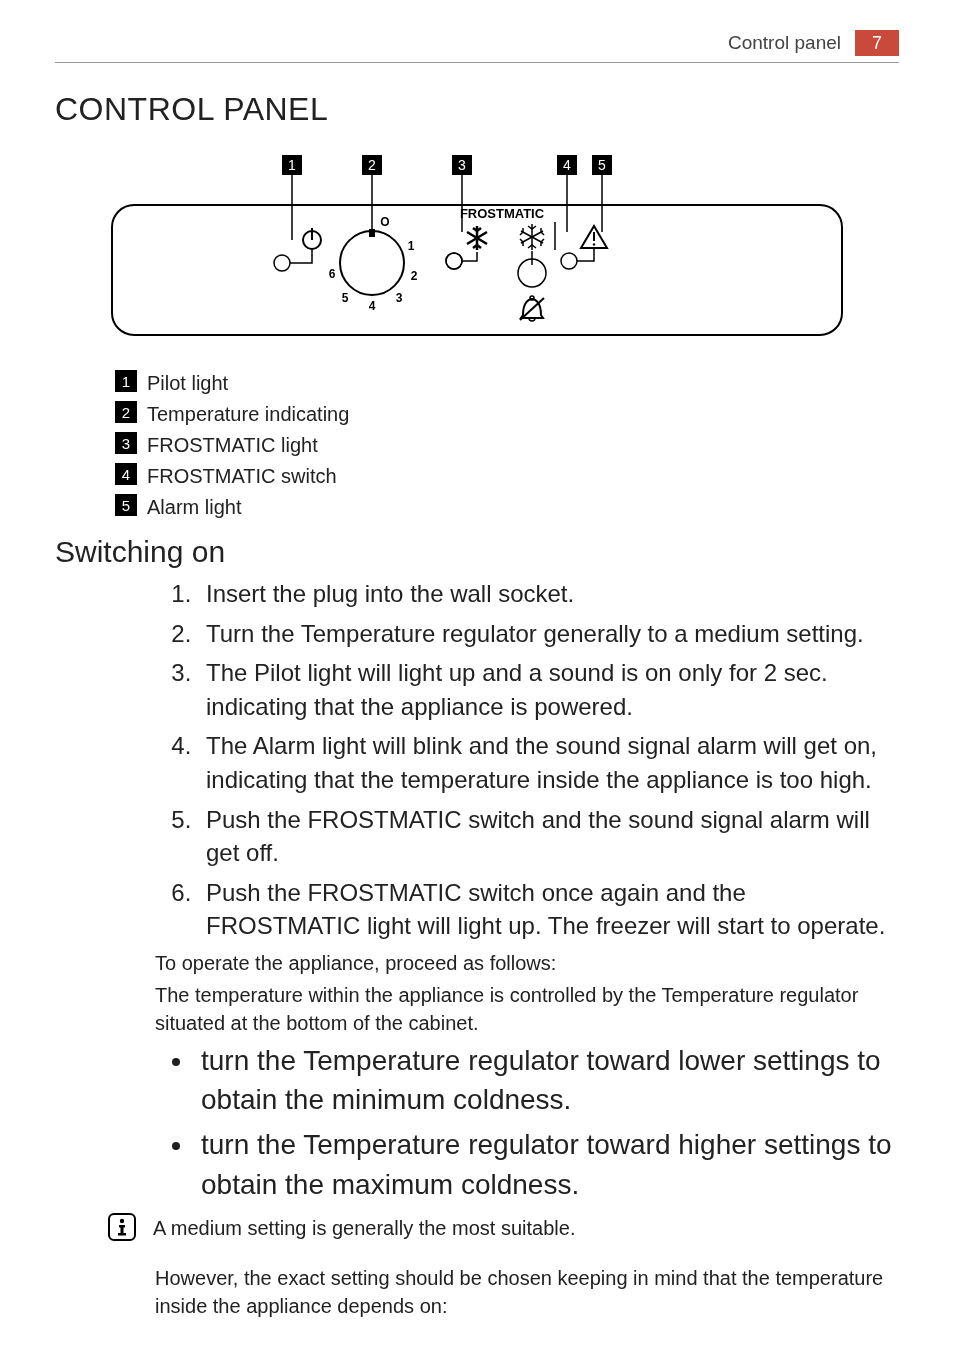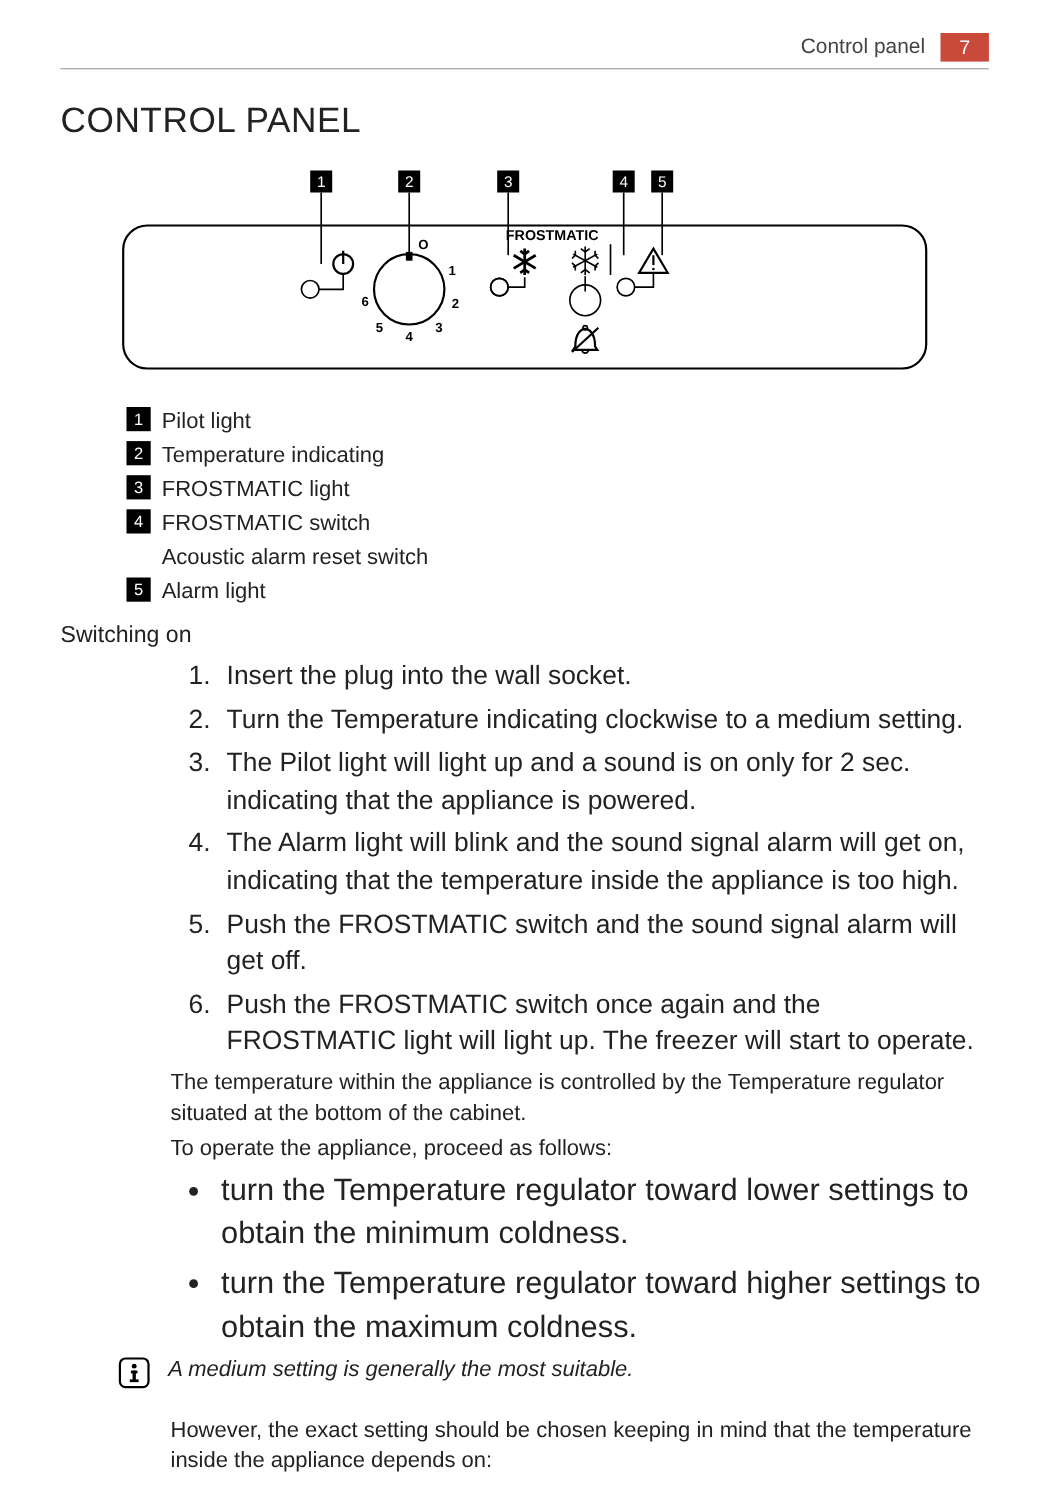--- a/index.html
+++ b/index.html
@@ -75,21 +75,21 @@
     font-size: 20px;
     line-height: 1.35;
   }
   .legend-sub {
     margin-left: 32px;
     font-size: 20px;
     line-height: 1.35;
     margin-bottom: 4px;
   }
   h2.sub {
-    font-size: 21px;
+    font-size: 30px;
     font-weight: 400;
     margin-top: 8px;
     margin-bottom: 8px;
   }
   ol.steps {
     margin-left: 115px;
     padding-left: 28px;
     font-size: 24px;
     line-height: 1.4;
   }
@@ -108,24 +108,23 @@
     padding-left: 28px;
     font-size: 28px;
     line-height: 1.4;
   }
   ul.bullets li {
     margin-bottom: 6px;
     padding-left: 6px;
   }
   .info-row {
     display: flex;
-    align-items: flex-start;
+    align-items: center;
     gap: 16px;
     margin-left: 52px;
-    font-style: italic;
   }
   .info-icon {
     flex-shrink: 0;
     margin-top: 2px;
   }
   .info-text {
     font-size: 20px;
     line-height: 1.4;
   }
   .spacer { height: 18px; }
@@ -259,40 +258,39 @@
       <span class="legend-text">Temperature indicating</span>
     </div>
     <div class="legend-row">
       <span class="num-box">3</span>
       <span class="legend-text">FROSTMATIC light</span>
     </div>
     <div class="legend-row">
       <span class="num-box">4</span>
       <span class="legend-text">FROSTMATIC switch</span>
     </div>
-    <div class="legend-sub">Acoustic alarm reset switch</div>
     <div class="legend-row">
       <span class="num-box">5</span>
       <span class="legend-text">Alarm light</span>
     </div>
   </div>
 
   <h2 class="sub">Switching on</h2>
   <ol class="steps">
     <li>Insert the plug into the wall socket.</li>
-    <li>Turn the Temperature indicating clockwise to a medium setting.</li>
+    <li>Turn the Temperature regulator generally to a medium setting.</li>
     <li>The Pilot light will light up and a sound is on only for 2 sec. indicating that the appliance is powered.</li>
     <li>The Alarm light will blink and the sound signal alarm will get on, indicating that the temperature inside the appliance is too high.</li>
     <li>Push the FROSTMATIC switch and the sound signal alarm will get off.</li>
     <li>Push the FROSTMATIC switch once again and the FROSTMATIC light will light up. The freezer will start to operate.</li>
   </ol>
 
 
+  <p class="para">To operate the appliance, proceed as follows:</p>
   <p class="para">The temperature within the appliance is controlled by the Temperature regulator situated at the bottom of the cabinet.</p>
-  <p class="para">To operate the appliance, proceed as follows:</p>
   <ul class="bullets">
     <li>turn the Temperature regulator toward lower settings to obtain the minimum coldness.</li>
     <li>turn the Temperature regulator toward higher settings to obtain the maximum coldness.</li>
   </ul>
 
   <div class="info-row">
     <span class="info-icon">
       <svg width="30" height="30" viewBox="0 0 30 30">
         <rect x="2" y="2" width="26" height="26" rx="5" fill="none" stroke="#000" stroke-width="2"></rect>
         <circle cx="15" cy="9" r="2.2" fill="#000"></circle>

